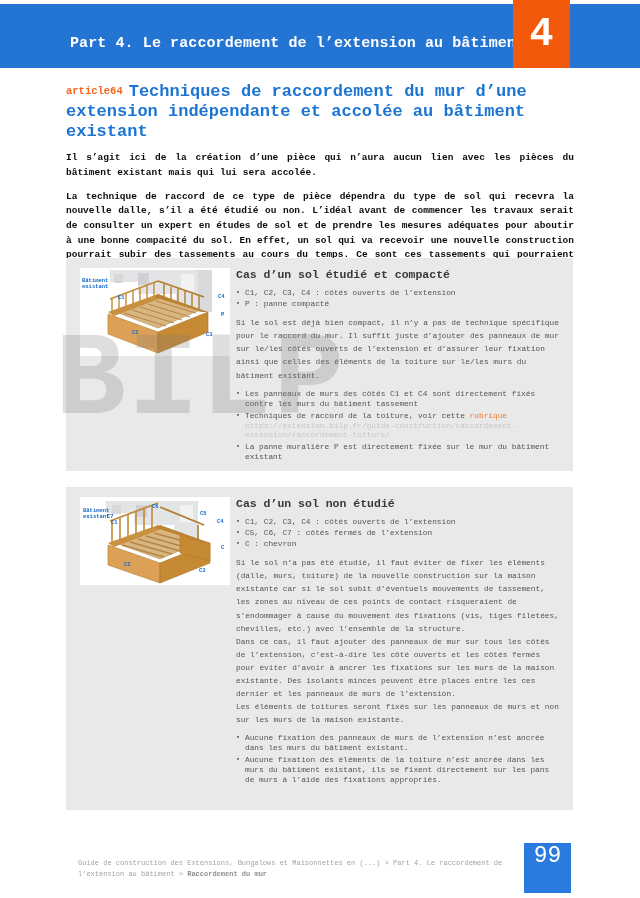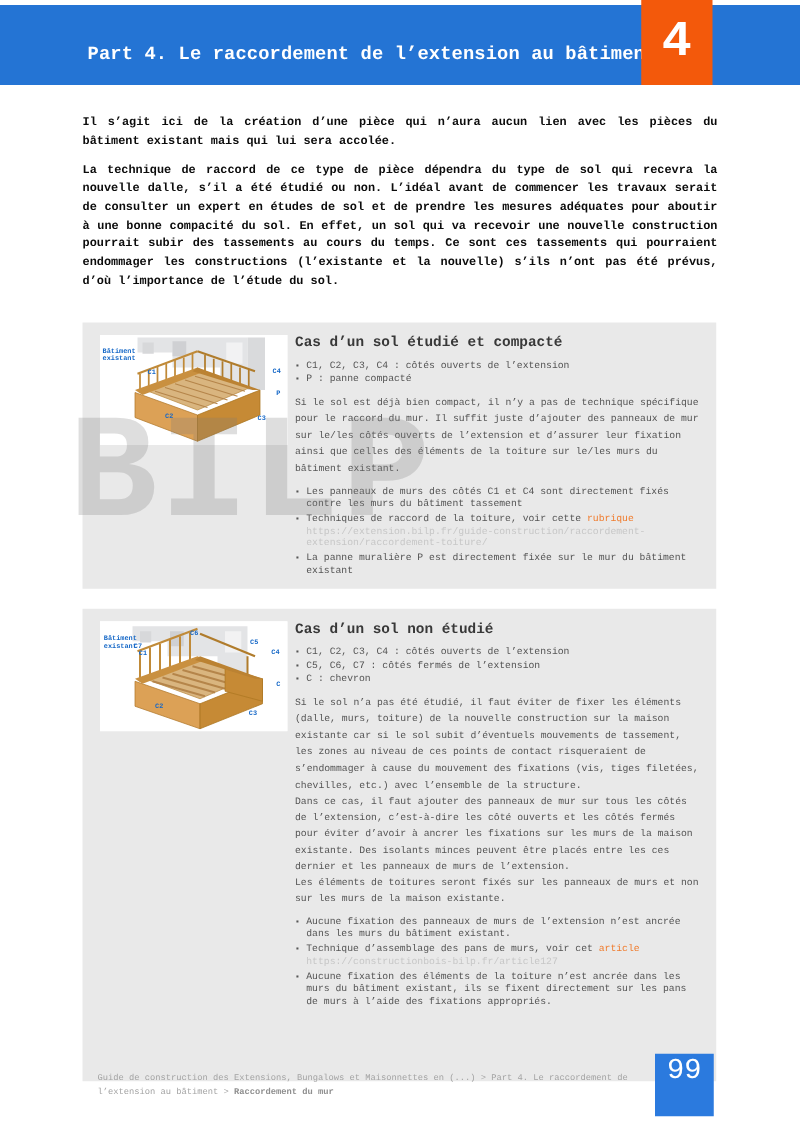--- a/index.html
+++ b/index.html
@@ -33,21 +33,21 @@
     margin-top:9px; font-size:9.5px; font-weight:bold; color:#0c0c0c;
     line-height:1.55; text-align:justify;
   }
 
   
   .cbox {
     position:absolute; left:66px; width:507px; background:#e9e9e9;
     padding:10px; display:flex; overflow:hidden;
   }
   .cbox-1 { top:258px; height:213px;justify-content:space-between; }
-  .cbox-2 { top:487px; height:378px; }
+  .cbox-2 { top:487px; height:323px; }
   .cbox-left { width:160px; flex:0 0 160px; }
   .diagram-wrap { position:relative; width:150px; height:88px; background:#ffffff; margin-left:4px; }
   .diagram-wrap svg { display:block; }
   .dlabel {
     position:absolute; color:#1668c7; font-weight:bold; font-size:5.5px; line-height:1.15;
     white-space:pre-line; text-align:center;
   }
   .cbox-body { flex:1; color:#555555; padding-right:2px; }
   .cbox-title { font-size:11.5px; font-weight:bold; color:#383838; margin-bottom:7px; }
   ul.plainlist { list-style:none; }
@@ -89,20 +89,23 @@
 <div class="page">
 
   <div class="header-bar">
     <div class="header-title">Part 4. Le raccordement de l’extension au bâtiment</div>
   </div>
   <div class="chapter-box">
     <span>4</span>
   </div>
 
   <div class="content">
+    <div class="article-heading">
+      <span class="article-tag">article64</span><span>Techniques de raccordement du mur d’une extension indépendante et accolée au bâtiment existant</span>
+    </div>
     <p class="intro-para">Il s’agit ici de la création d’une pièce qui n’aura aucun lien avec les pièces du bâtiment existant mais qui lui sera accolée.</p>
     <p class="intro-para">La technique de raccord de ce type de pièce dépendra du type de sol qui recevra la nouvelle dalle, s’il a été étudié ou non. L’idéal avant de commencer les travaux serait de consulter un expert en études de sol et de prendre les mesures adéquates pour aboutir à une bonne compacité du sol. En effet, un sol qui va recevoir une nouvelle construction pourrait subir des tassements au cours du temps. Ce sont ces tassements qui pourraient endommager les constructions (l’existante et la nouvelle) s’ils n’ont pas été prévus, d’où l’importance de l’étude du sol.</p>
   </div>
 
   <div class="cbox cbox-1">
     <div class="cbox-left">
       <div class="diagram-wrap">
         <svg width="150" height="88" viewBox="0 0 150 88">
           <rect x="0" y="0" width="150" height="88" fill="#ffffff"></rect>
           <path d="M30,2 h88 v40 h-22 v-16 h-38 v-12 h-28 z" fill="#e3e4e6"></path>
@@ -221,21 +224,20 @@
       <ul class="plainlist legend">
         <li>C1, C2, C3, C4 : côtés ouverts de l’extension</li>
         <li>C5, C6, C7 : côtés fermés de l’extension</li>
         <li>C : chevron</li>
       </ul>
       <p class="cbox-para">Si le sol n’a pas été étudié, il faut éviter de fixer les éléments (dalle, murs, toiture) de la nouvelle construction sur la maison existante car si le sol subit d’éventuels mouvements de tassement, les zones au niveau de ces points de contact risqueraient de s’endommager à cause du mouvement des fixations (vis, tiges filetées, chevilles, etc.) avec l’ensemble de la structure.</p>
       <p class="cbox-para" style="margin-top:0;">Dans ce cas, il faut ajouter des panneaux de mur sur tous les côtés de l’extension, c’est-à-dire les côté ouverts et les côtés fermés pour éviter d’avoir à ancrer les fixations sur les murs de la maison existante. Des isolants minces peuvent être placés entre les ces dernier et les panneaux de murs de l’extension.</p>
       <p class="cbox-para" style="margin-top:0;">Les éléments de toitures seront fixés sur les panneaux de murs et non sur les murs de la maison existante.</p>
       <ul class="plainlist blist">
         <li><span>Aucune fixation des panneaux de murs de l’extension n’est ancrée dans les murs du bâtiment existant.</span><a href="#" class="link"></a><span class="url"></span></li>
-        <li><span>Technique d’assemblage des pans de murs, voir cet </span><a href="#" class="link">article</a><span class="url"> https://constructionbois-bilp.fr/article127</span></li>
         <li><span>Aucune fixation des éléments de la toiture n’est ancrée dans les murs du bâtiment existant, ils se fixent directement sur les pans de murs à l’aide des fixations appropriés.</span><a href="#" class="link"></a><span class="url"></span></li>
       </ul>
     </div>
   </div>
 
   <div class="watermark">
     <div class="wm2">BILP</div>
   </div>
 
   <div class="footer-breadcrumb">

